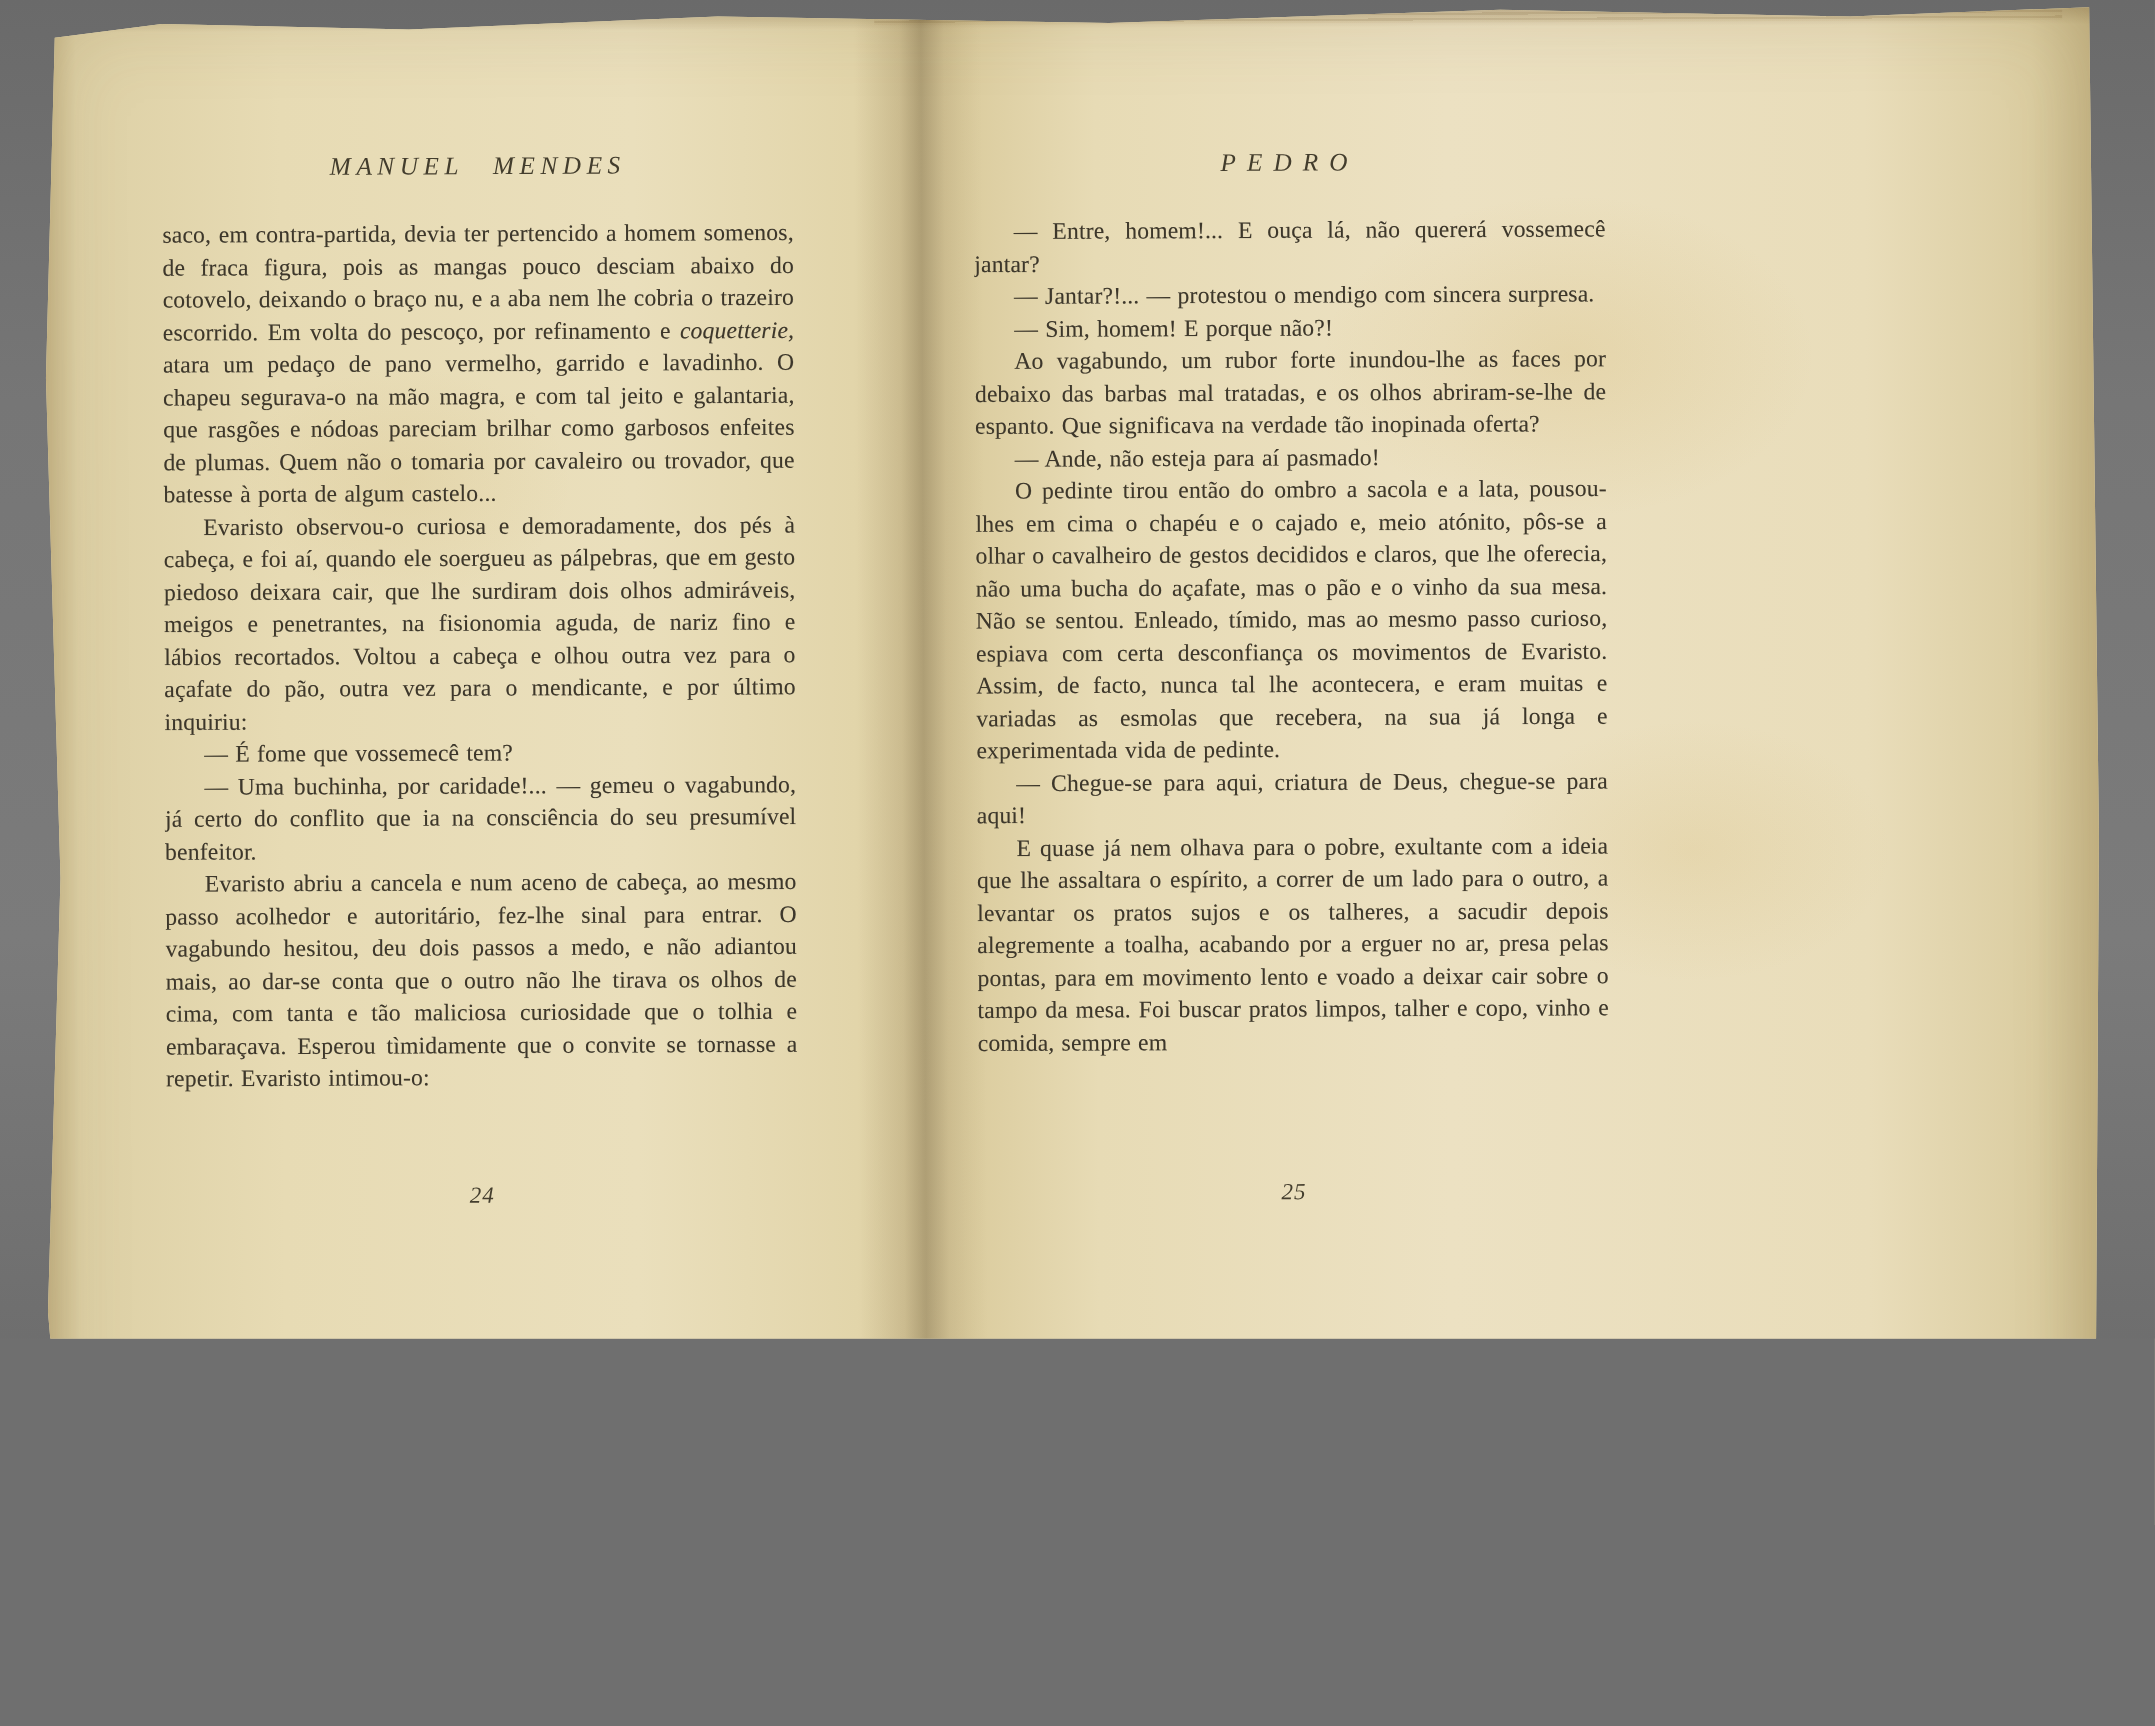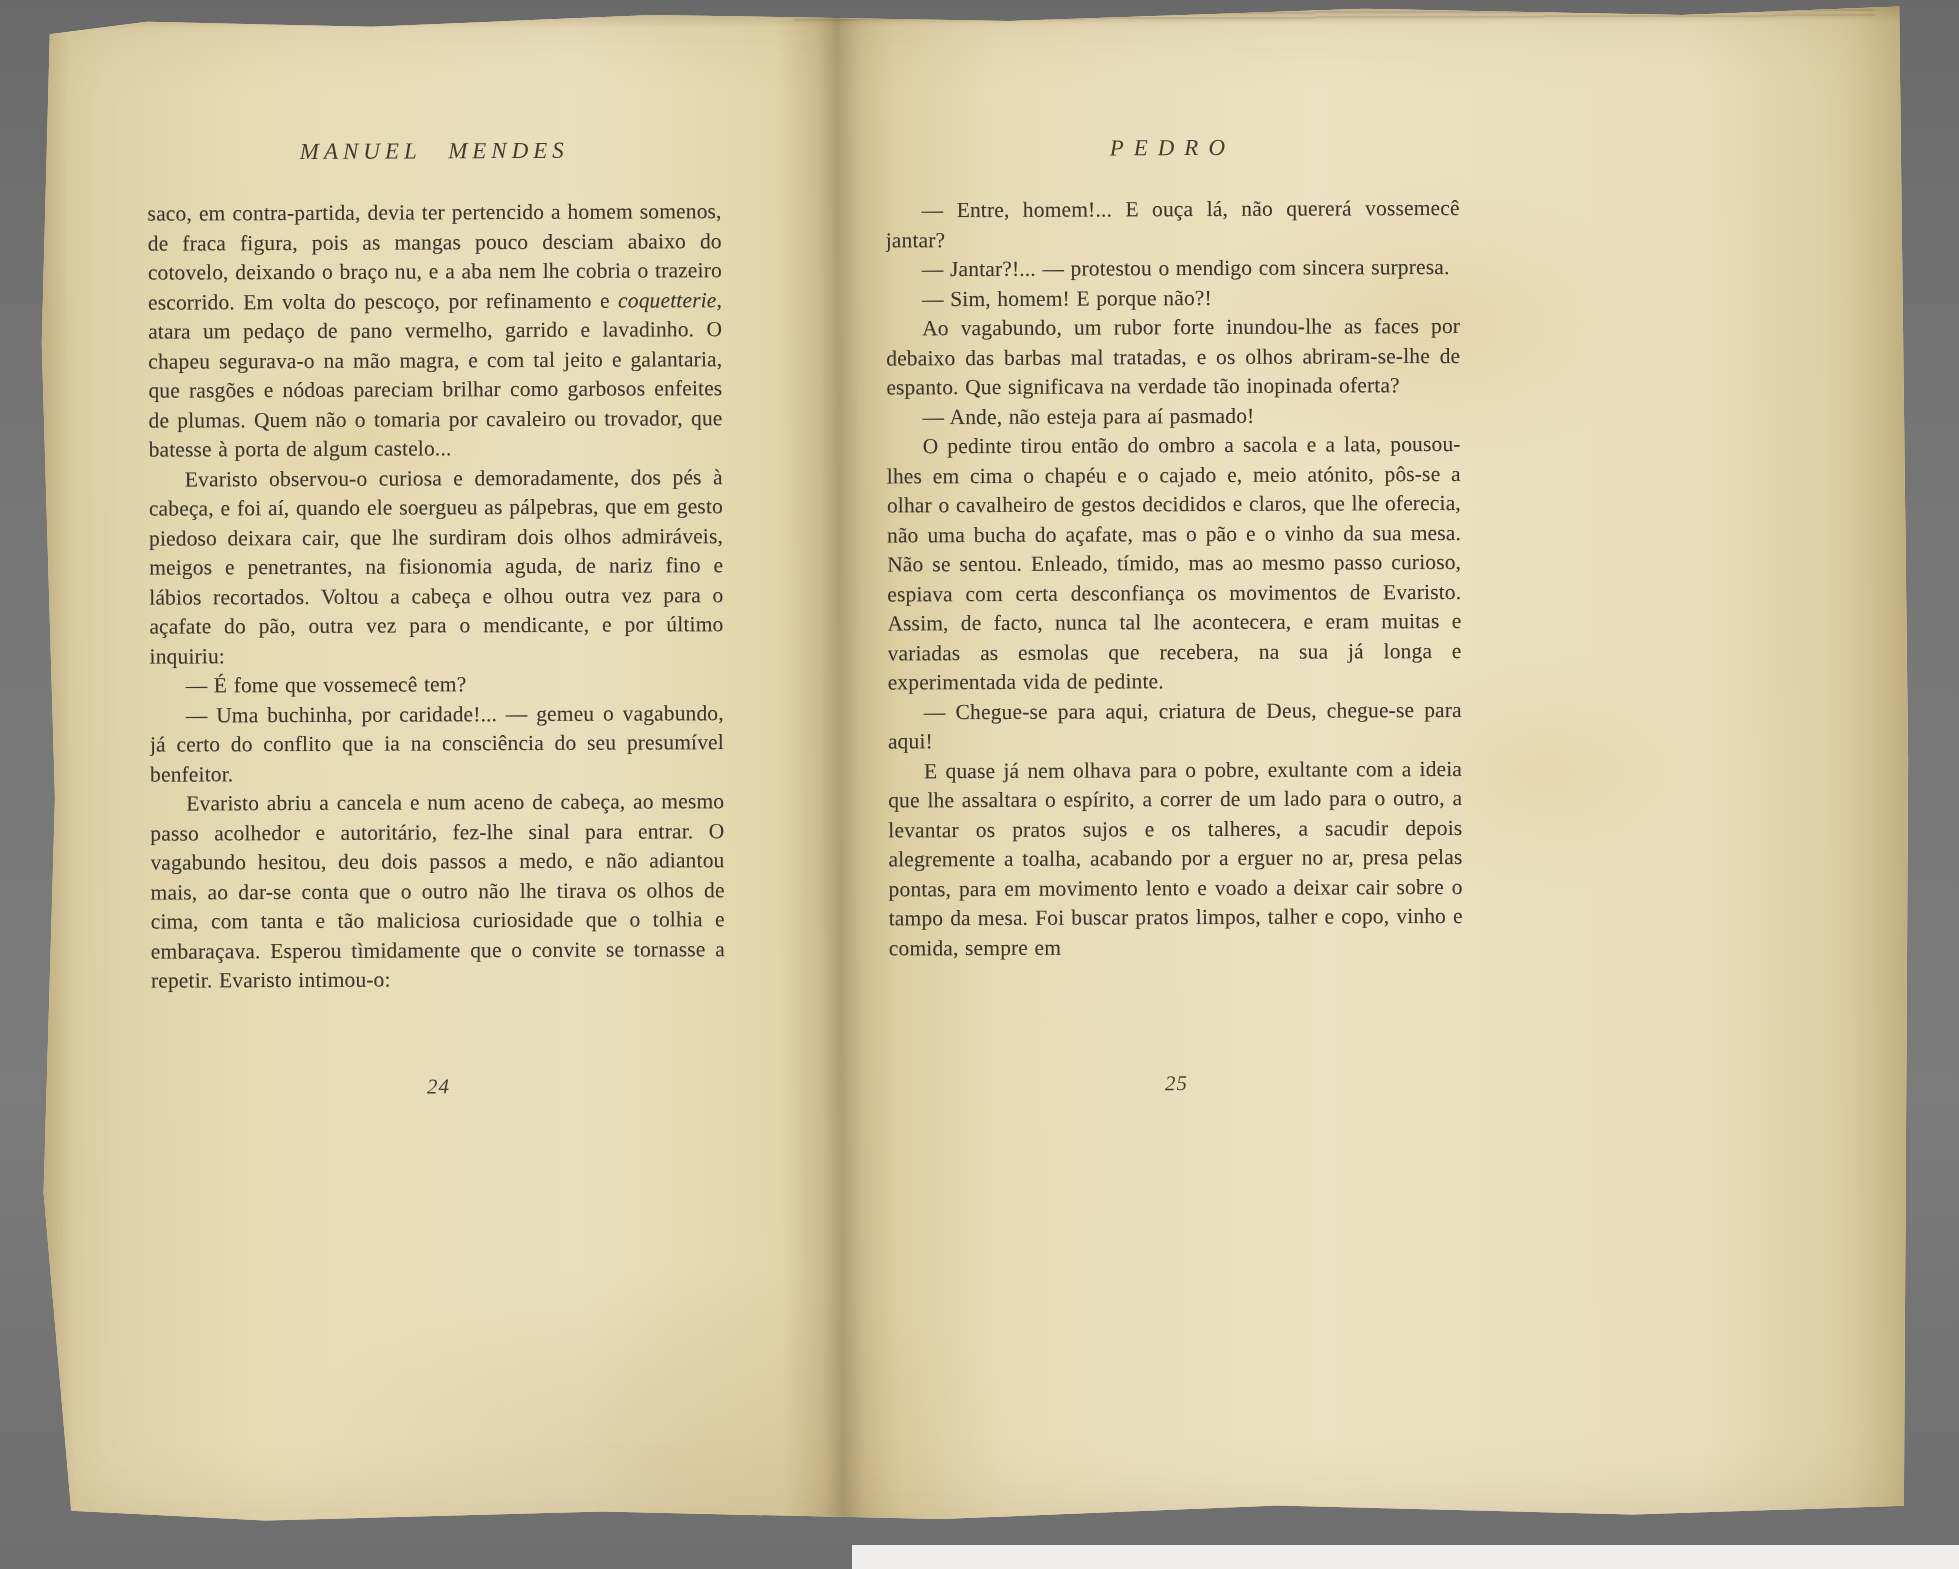--- a/index.html
+++ b/index.html
@@ -1,21 +1,21 @@
 <!DOCTYPE html>
 <html lang="pt"><head>
 <meta charset="utf-8">
 <style>
   html, body { margin: 0; padding: 0; }
   body { background: #6f6f6f; }
 
   .scene {
     position: relative;
     width: 1959px;
-    height: 1569px;
+    height: 1217px;
     background: linear-gradient(to bottom, #6a6a6a 0%, #767676 30%, #7b7b7b 70%, #6e6e6e 100%);
     overflow: hidden;
     font-family: "Liberation Serif", "DejaVu Serif", serif;
   }
 
   
   .paper {
     position: absolute;
     left: 38px;
     top: 6px;

